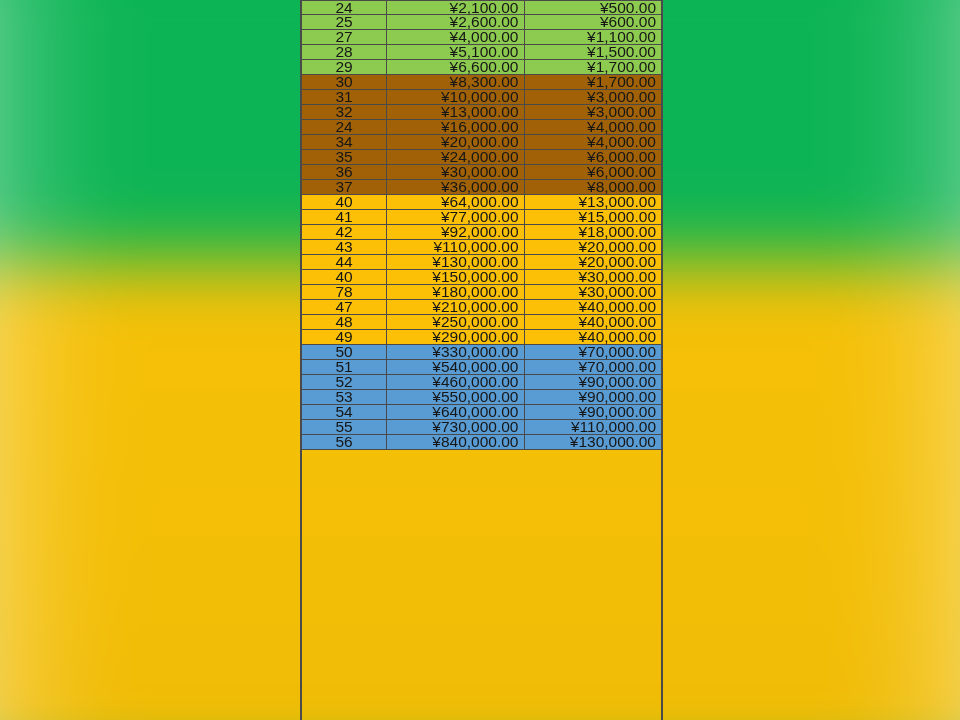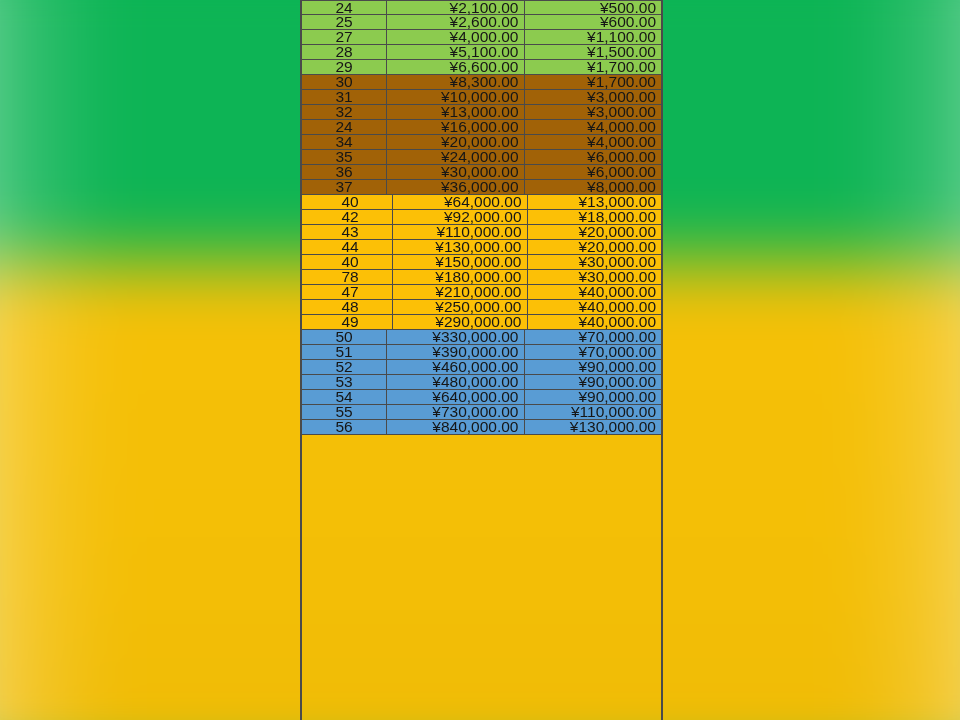--- a/index.html
+++ b/index.html
@@ -67,21 +67,21 @@
     font-size:15.5px;
     color:#1b1b1b;
     line-height:1;
     white-space:nowrap;
   }
   .c-val.sep { border-right:1.6px solid #4a4a4a; }
 
   
   .t-lgreen { background:#8CCB4F; }
   .t-green  { background:#a16207; }
-  .t-amber  { background:#FCC006;padding-left:6px; }
+  .t-amber  { background:#FCC006; }
   .t-blue   { background:#599CD4; }
 
   .t-lgreen .c-idx, .t-lgreen .c-val,
   .t-green  .c-idx, .t-green  .c-val,
   .t-amber  .c-idx, .t-amber  .c-val,
   .t-blue   .c-idx, .t-blue   .c-val { color:#161616; }
 </style>
 </head>
 <body>
 
@@ -152,20 +152,25 @@
       <div class="c-idx">37</div>
       <div class="c-val sep">¥36,000.00</div>
       <div class="c-val">¥8,000.00</div>
     </div>
     <div class="row t-amber">
       <div class="c-idx">40</div>
       <div class="c-val sep">¥64,000.00</div>
       <div class="c-val">¥13,000.00</div>
     </div>
     <div class="row t-amber">
+      <div class="c-idx">41</div>
+      <div class="c-val sep">¥77,000.00</div>
+      <div class="c-val">¥15,000.00</div>
+    </div>
+    <div class="row t-amber">
       <div class="c-idx">42</div>
       <div class="c-val sep">¥92,000.00</div>
       <div class="c-val">¥18,000.00</div>
     </div>
     <div class="row t-amber">
       <div class="c-idx">43</div>
       <div class="c-val sep">¥110,000.00</div>
       <div class="c-val">¥20,000.00</div>
     </div>
     <div class="row t-amber">
@@ -198,31 +203,31 @@
       <div class="c-val sep">¥290,000.00</div>
       <div class="c-val">¥40,000.00</div>
     </div>
     <div class="row t-blue">
       <div class="c-idx">50</div>
       <div class="c-val sep">¥330,000.00</div>
       <div class="c-val">¥70,000.00</div>
     </div>
     <div class="row t-blue">
       <div class="c-idx">51</div>
-      <div class="c-val sep">¥390,000.00</div>
+      <div class="c-val sep">¥540,000.00</div>
       <div class="c-val">¥70,000.00</div>
     </div>
     <div class="row t-blue">
       <div class="c-idx">52</div>
       <div class="c-val sep">¥460,000.00</div>
       <div class="c-val">¥90,000.00</div>
     </div>
     <div class="row t-blue">
       <div class="c-idx">53</div>
-      <div class="c-val sep">¥480,000.00</div>
+      <div class="c-val sep">¥550,000.00</div>
       <div class="c-val">¥90,000.00</div>
     </div>
     <div class="row t-blue">
       <div class="c-idx">54</div>
       <div class="c-val sep">¥640,000.00</div>
       <div class="c-val">¥90,000.00</div>
     </div>
     <div class="row t-blue">
       <div class="c-idx">55</div>
       <div class="c-val sep">¥730,000.00</div>

